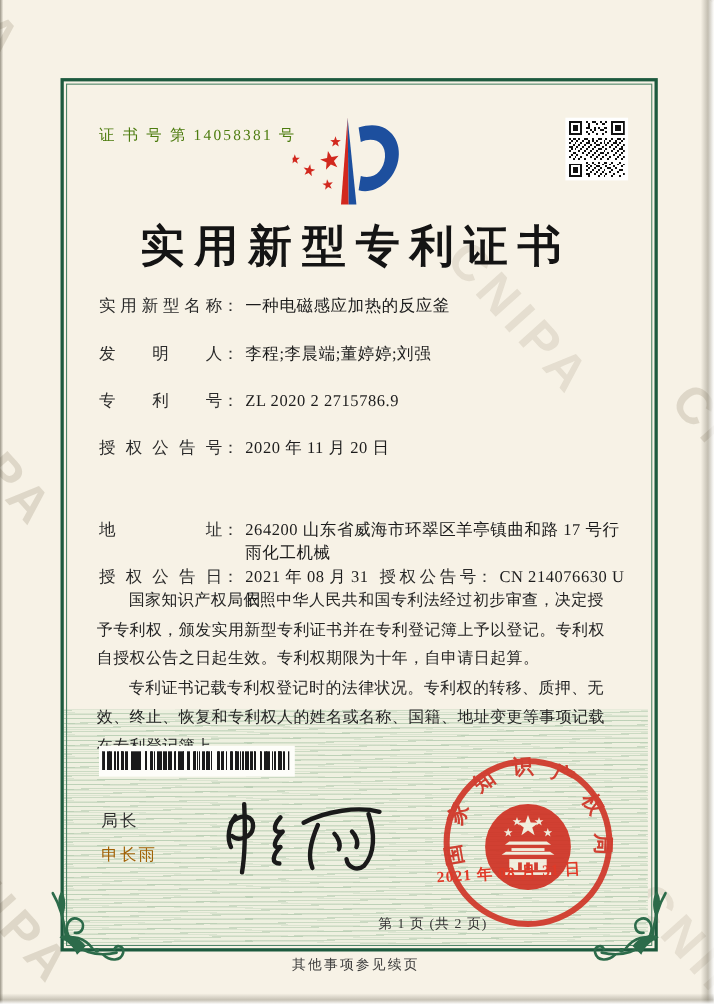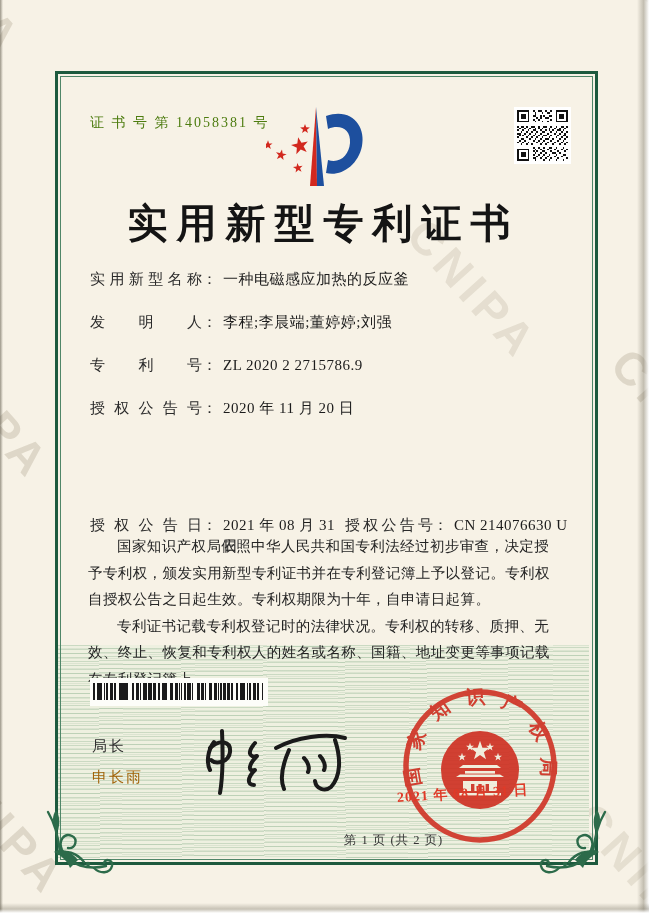--- a/index.html
+++ b/index.html
@@ -141,20 +141,23 @@
     </div>
     <div class="row" style="top:312px;">
       <span class="f-label">发明人</span><span class="f-colon">：</span><span class="f-value">李程;李晨端;董婷婷;刘强</span>
     </div>
     <div class="row" style="top:355px;">
       <span class="f-label">专利号</span><span class="f-colon">：</span><span class="f-value">ZL 2020 2 2715786.9</span>
     </div>
     <div class="row" style="top:398px;">
       <span class="f-label">授权公告号</span><span class="f-colon">：</span><span class="f-value">2020 年 11 月 20 日</span>
     </div>
+    <div class="row" style="top:472px;">
+      <span class="f-label">地址</span><span class="f-colon">：</span><span class="f-value">264200 山东省威海市环翠区羊亭镇曲和路 17 号行雨化工机械</span>
+    </div>
     <div class="row" style="top:515px;">
       <span class="f-label">授权公告日</span><span class="f-colon">：</span><span class="f-value" style="width:120px;">2021 年 08 月 31 日</span>
       <span class="pair2">
         <span class="f-label">授权公告号</span><span class="f-colon">：</span><span class="f-value">CN 214076630 U</span>
       </span>
     </div>
 
     <div class="paras">
       <p>国家知识产权局依照中华人民共和国专利法经过初步审查，决定授予专利权，颁发实用新型专利证书并在专利登记簿上予以登记。专利权自授权公告之日起生效。专利权期限为十年，自申请日起算。</p>
       <p>专利证书记载专利权登记时的法律状况。专利权的转移、质押、无效、终止、恢复和专利权人的姓名或名称、国籍、地址变更等事项记载在专利登记簿上。</p>
@@ -210,18 +213,19 @@
             <rect x="-1.7" y="14" width="3.4" height="7"></rect>
             <rect x="5.6" y="14" width="3.4" height="7"></rect>
           </g>
         </g>
       </g>
     </svg>
 
     <div class="seal-date">2021 年 08 月 31 日</div>
 
     <div class="page-num">第 1 页 (共 2 页)</div>
+    <div class="footer-note">其他事项参见续页</div>
   </div>
 
   <div class="edge-left"></div>
   <div class="edge-right"></div>
   <div class="edge-bottom"></div>
 </div>
 
 </body></html>

